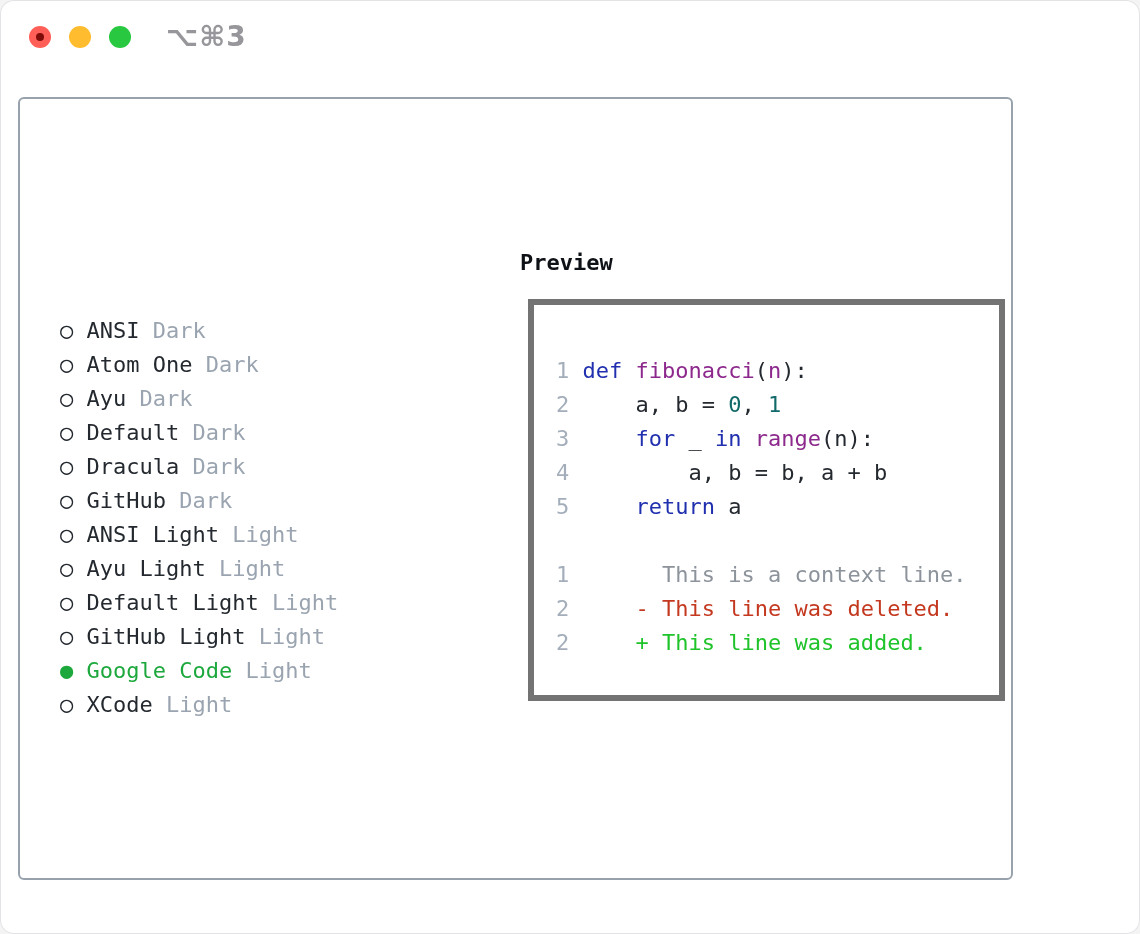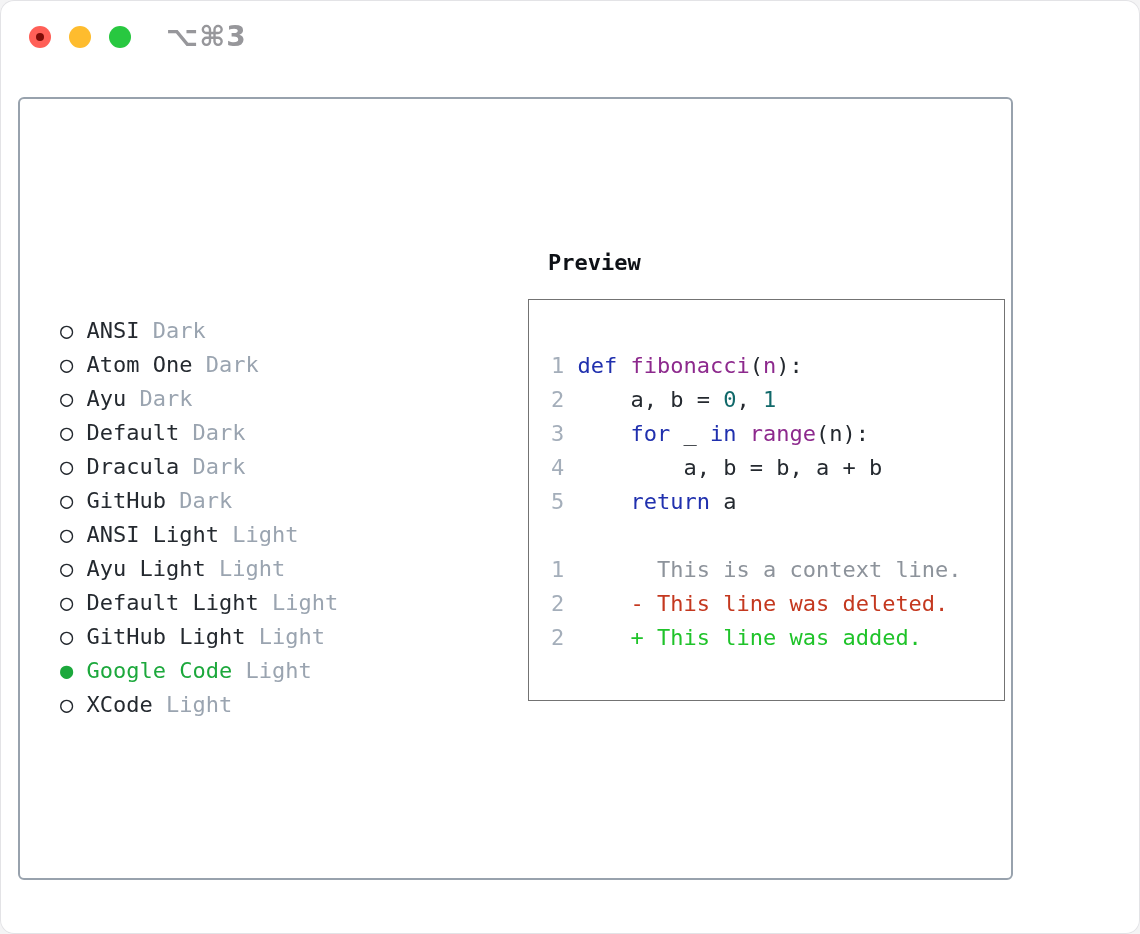--- a/index.html
+++ b/index.html
@@ -17,23 +17,23 @@
   
   .panel{position:absolute;left:18px;top:97px;width:995px;height:783px;box-sizing:border-box;
          border:2px solid #98a2ad;border-radius:6px;background:#fff;}
   .col{position:absolute;font-size:22px;line-height:34px;white-space:pre;color:#24292f;}
   .left-col{left:40px;top:147px;}
   .row{height:34px;}
   .spacer{height:34px;}
   .bold{font-weight:bold;color:#0e1116;}
   
   .preview-label{position:absolute;left:500px;top:147px;font-size:22px;line-height:34px;
-                 font-weight:bold;color:#0e1116;white-space:pre;margin-left:28px;}
+                 font-weight:bold;color:#0e1116;white-space:pre;}
   .preview-box{position:absolute;left:508px;top:200px;width:477px;height:402px;box-sizing:border-box;
-               border:1px solid #737373;background:#fff;}
+               border:6px solid #737373;background:#fff;}
   .code-block{position:absolute;left:22px;top:49px;font-size:22px;line-height:34px;white-space:pre;}
   .lineno{color:#a4aeba;}
 </style>
 </head>
 <body>
 
 <div class="window">
 
   <span class="dot dot-red"></span>
   <span class="dot dot-yellow"></span>

